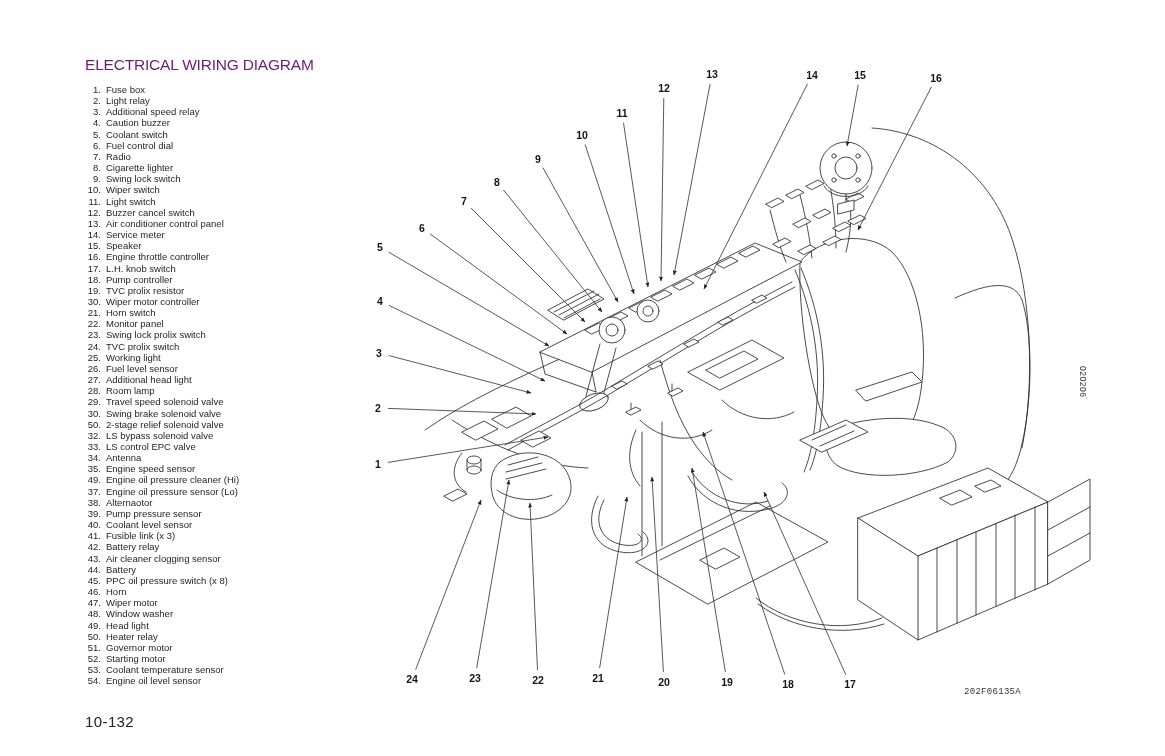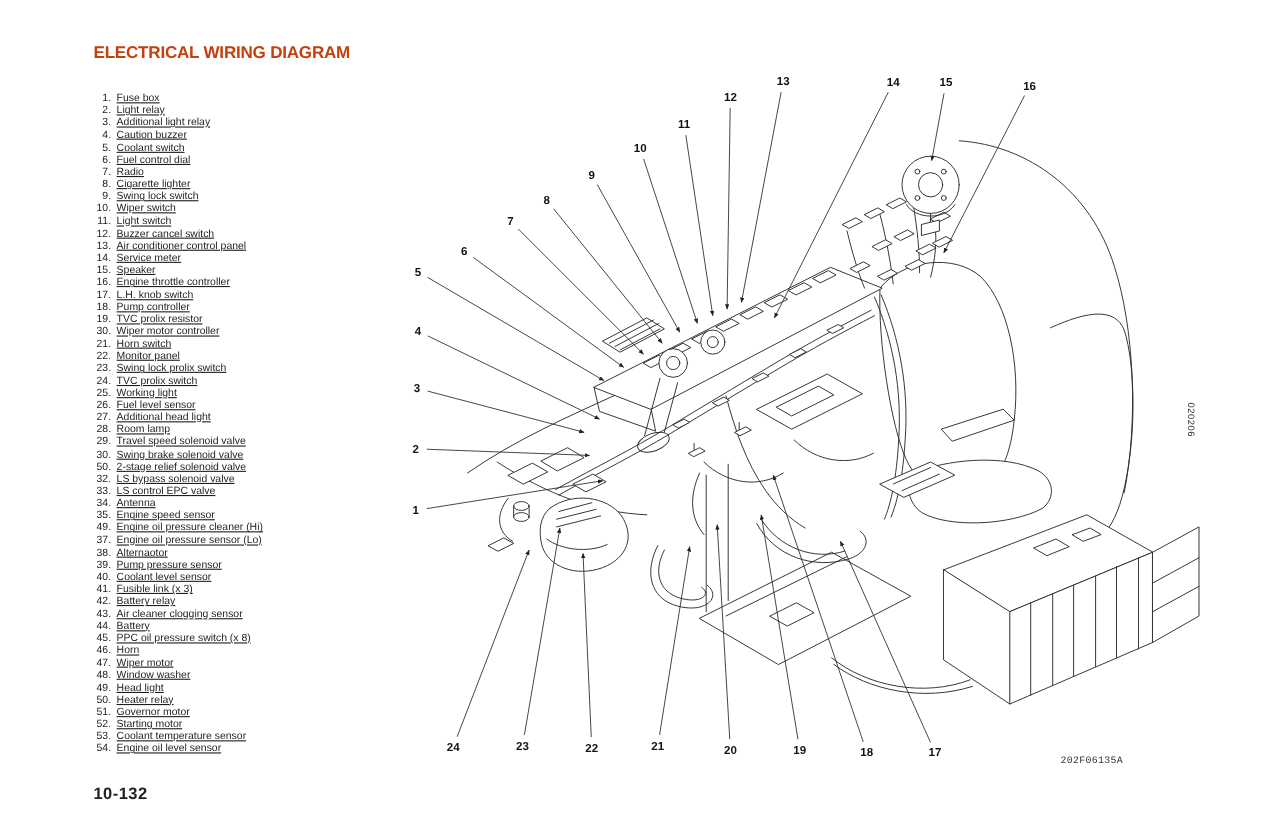--- a/index.html
+++ b/index.html
@@ -3,41 +3,41 @@
 <meta charset="utf-8">
 <style>
   html,body{margin:0;padding:0;}
   body{
     width:1165px;height:756px;position:relative;overflow:hidden;
     background:#ffffff;color:#1b1b1b;
     font-family:"Liberation Sans", sans-serif;
     -webkit-font-smoothing:antialiased;
   }
   .page-title{
-    position:absolute;left:85px;top:40px;margin:0;
-    font-size:15.5px;font-weight:700;letter-spacing:-0.2px;color:#c2410c;
+    position:absolute;left:85px;top:56px;margin:0;
+    font-size:15.5px;font-weight:400;letter-spacing:-0.2px;color:#701a75;
   }
   .legend{
     position:absolute;left:85px;top:84px;margin:0;padding:0;list-style:none;
   }
   .legend-row{
     display:flex;align-items:baseline;white-space:nowrap;
     font-size:9.5px;line-height:11.15px;color:#1e1e1e;
   }
   .legend-row .num{flex:none;width:16px;text-align:right;margin-right:5px;}
-  .legend-row .lbl{flex:none;text-decoration:underline;}
+  .legend-row .lbl{flex:none;}
   #diagram{position:absolute;left:0;top:0;}
   .callout-num{
     font-family:"Liberation Sans", sans-serif;
     font-size:10.5px;font-weight:600;fill:#141414;text-anchor:middle;
   }
   .leader{stroke:#2e2e2e;stroke-width:0.8;fill:none;}
   .page-number{
     position:absolute;left:85px;top:713px;
-    font-size:15px;font-weight:700;letter-spacing:0.4px;color:#222;
+    font-size:15px;font-weight:400;letter-spacing:0.4px;color:#222;
   }
   .figure-code{
     position:absolute;left:964px;top:687px;
     font-size:9px;letter-spacing:0.3px;color:#333;font-family:Liberation Mono, monospace;
   }
   .side-code{
     position:absolute;left:1088px;top:366px;
     font-size:8.5px;letter-spacing:0.5px;color:#333;
     transform:rotate(90deg);transform-origin:left top;
   }
@@ -53,21 +53,21 @@
     <span class="lbl">Fuse box</span>
   </li>
 
   <li class="legend-row">
     <span class="num">2.</span>
     <span class="lbl">Light relay</span>
   </li>
 
   <li class="legend-row">
     <span class="num">3.</span>
-    <span class="lbl">Additional light relay</span>
+    <span class="lbl">Additional speed relay</span>
   </li>
 
   <li class="legend-row">
     <span class="num">4.</span>
     <span class="lbl">Caution buzzer</span>
   </li>
 
   <li class="legend-row">
     <span class="num">5.</span>
     <span class="lbl">Coolant switch</span>

